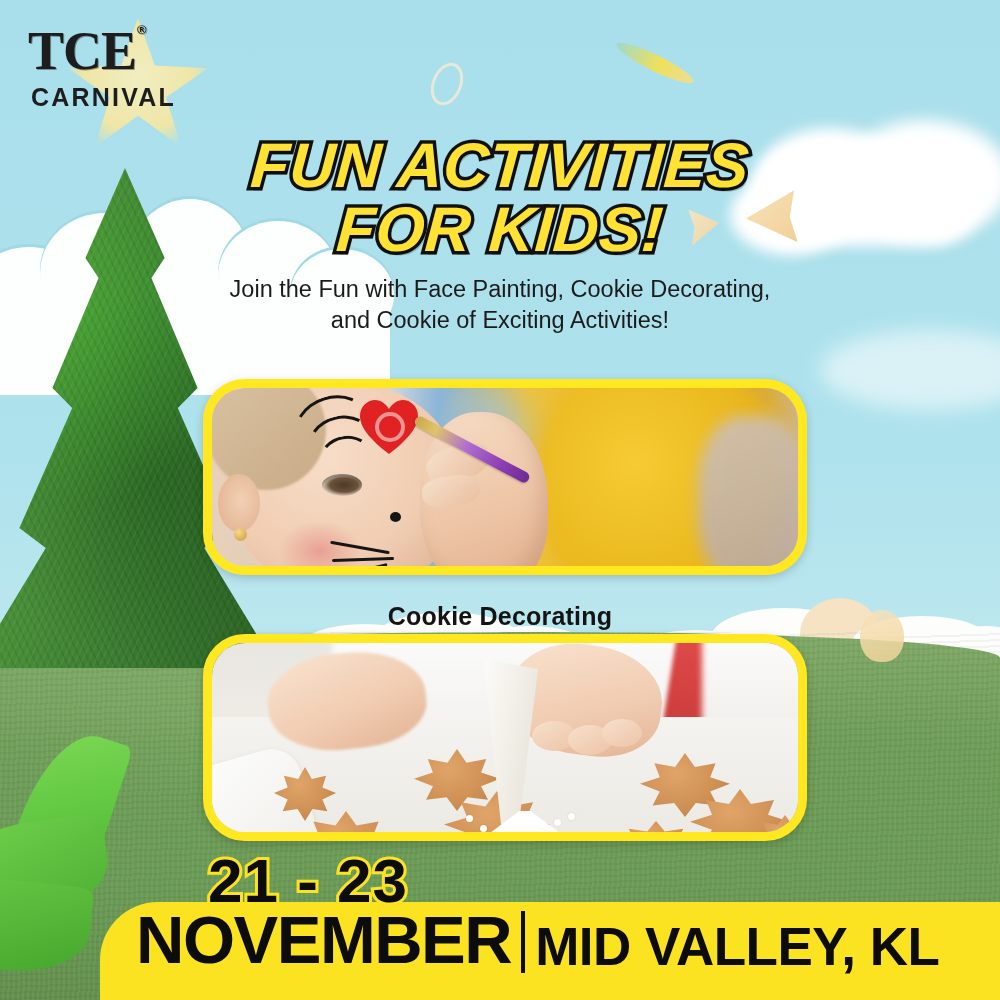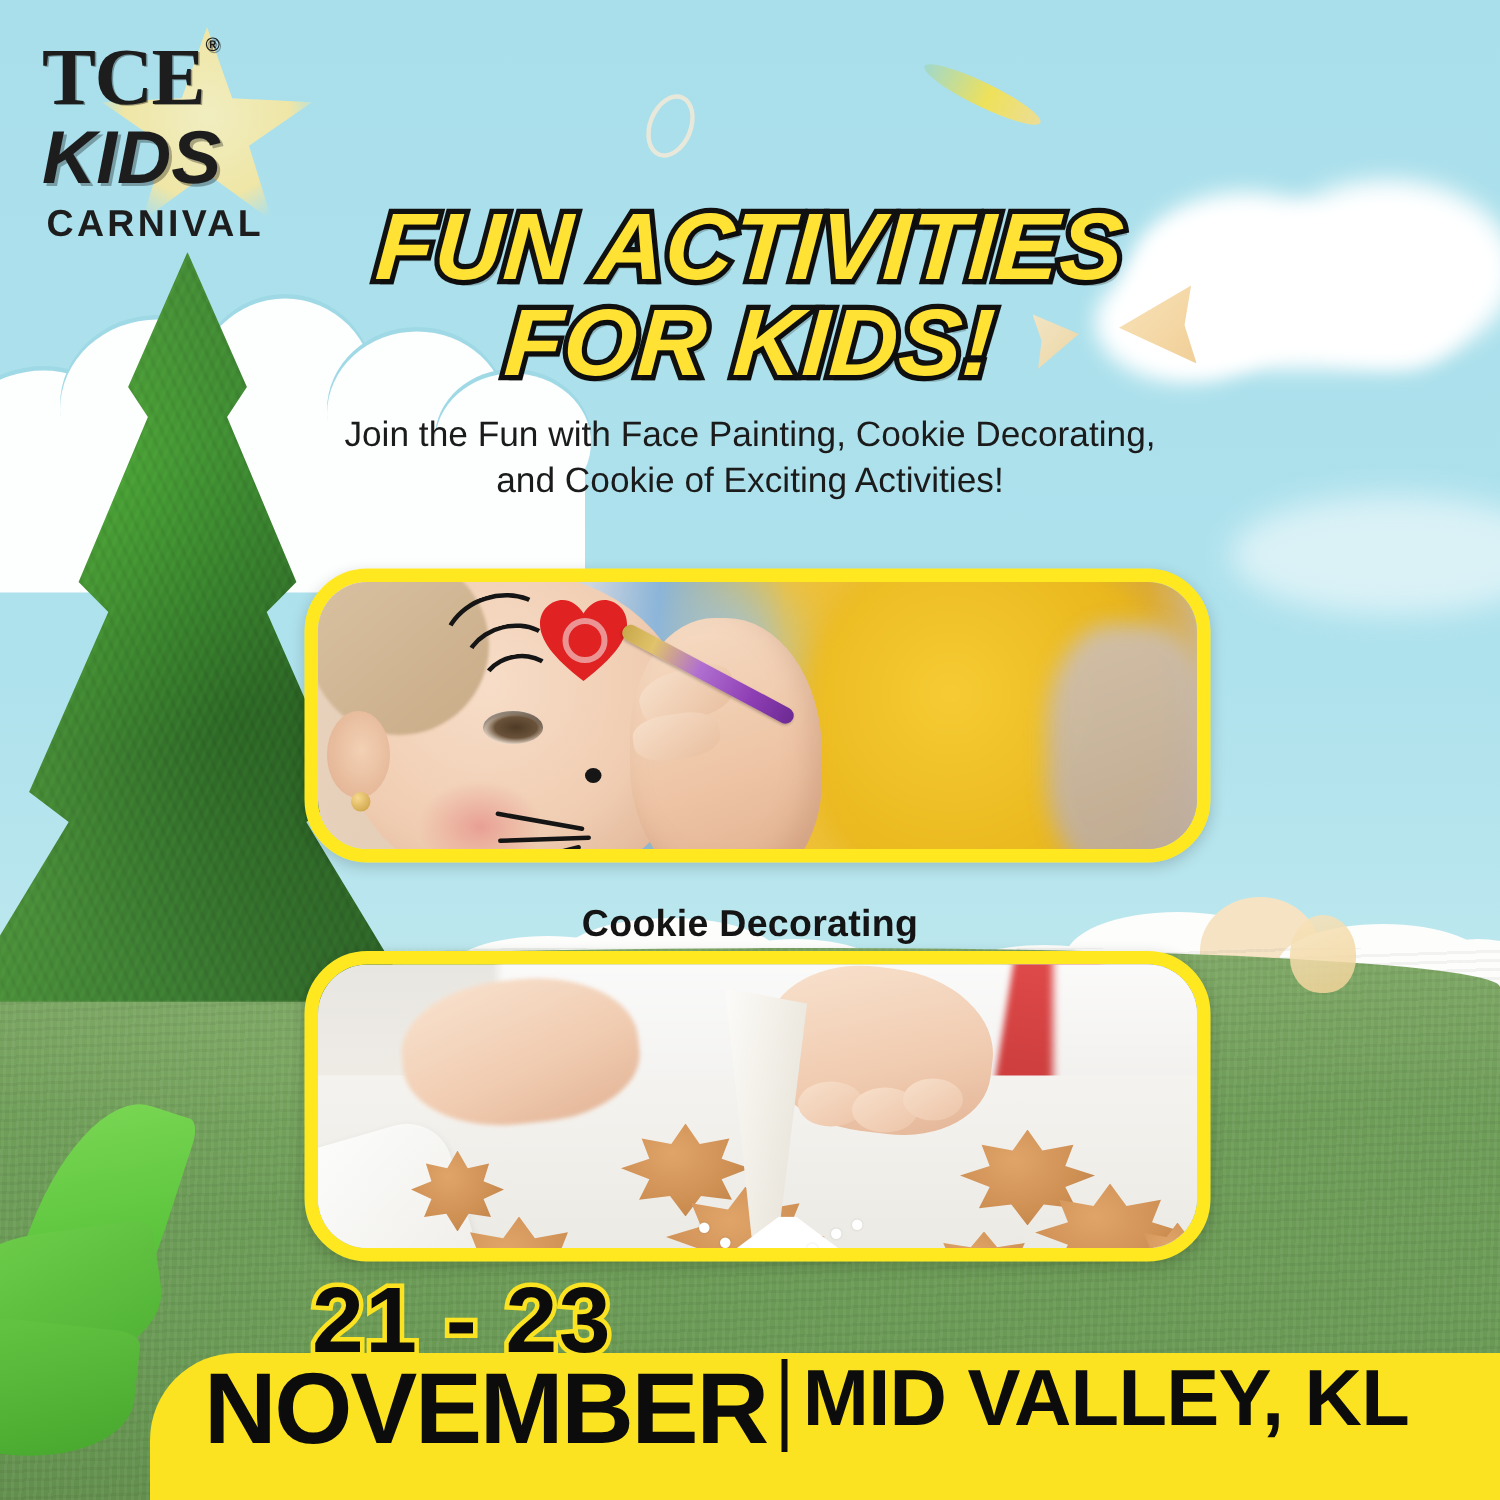--- a/index.html
+++ b/index.html
@@ -525,21 +525,21 @@
     height: 98px;
     z-index: 12;
     background: #fce321;
     border-radius: 58px 0 0 0;
   }
   .banner-row {
     position: absolute;
     left: 0; right: 0;
     top: 4px;
     display: flex;
-    align-items: flex-start;
+    align-items: flex-end;
     justify-content: flex-start;
     gap: 10px;
     padding-left: 36px;
   }
   .month {
     font-family: "Liberation Sans", sans-serif;
     font-weight: 700;
     font-size: 67px;
     letter-spacing: -1.5px;
     color: #0c0c0c;
@@ -621,21 +621,20 @@
   <div class="confetti farfalle f2"></div>
   <div class="confetti f3"></div>
   <div class="confetti f4"></div>
   <div class="confetti farfalle f5"></div>
 
   <div class="logo-star"></div>
   <div class="logo">
     <div class="logo-tce">
       <span>TCE</span><span class="logo-reg">®</span>
     </div>
-    <div class="logo-kids">KIDS</div>
     <div class="logo-carnival">CARNIVAL</div>
   </div>
 
   <div class="headline">
     <span class="hl-line">FUN ACTIVITIES</span>
     <span class="hl-line">FOR KIDS!</span>
   </div>
 
   <div class="subtitle">
     <span class="sub-line">Join the Fun with Face Painting, Cookie Decorating,</span>

